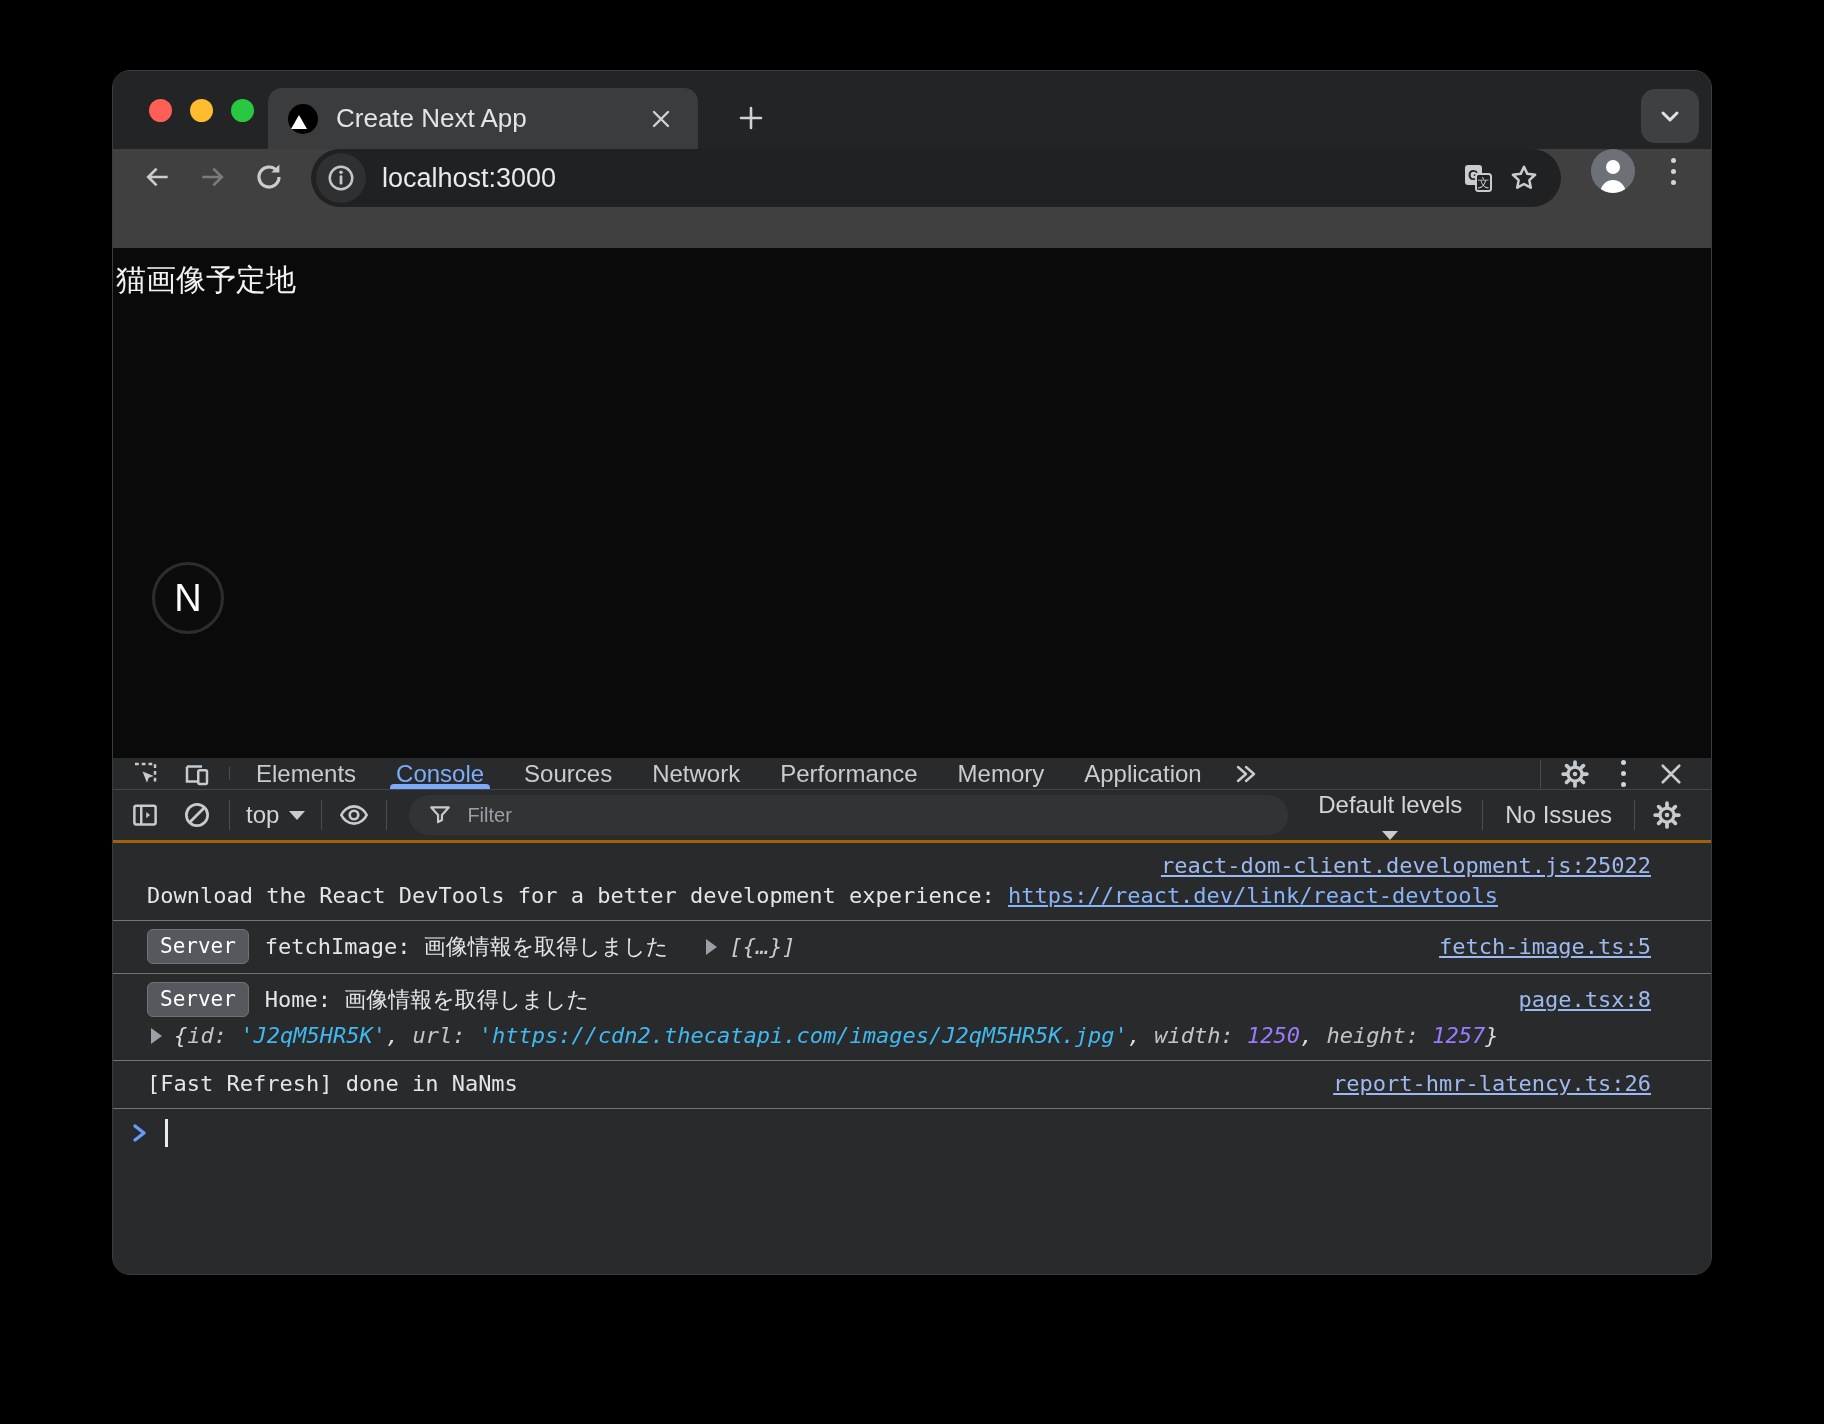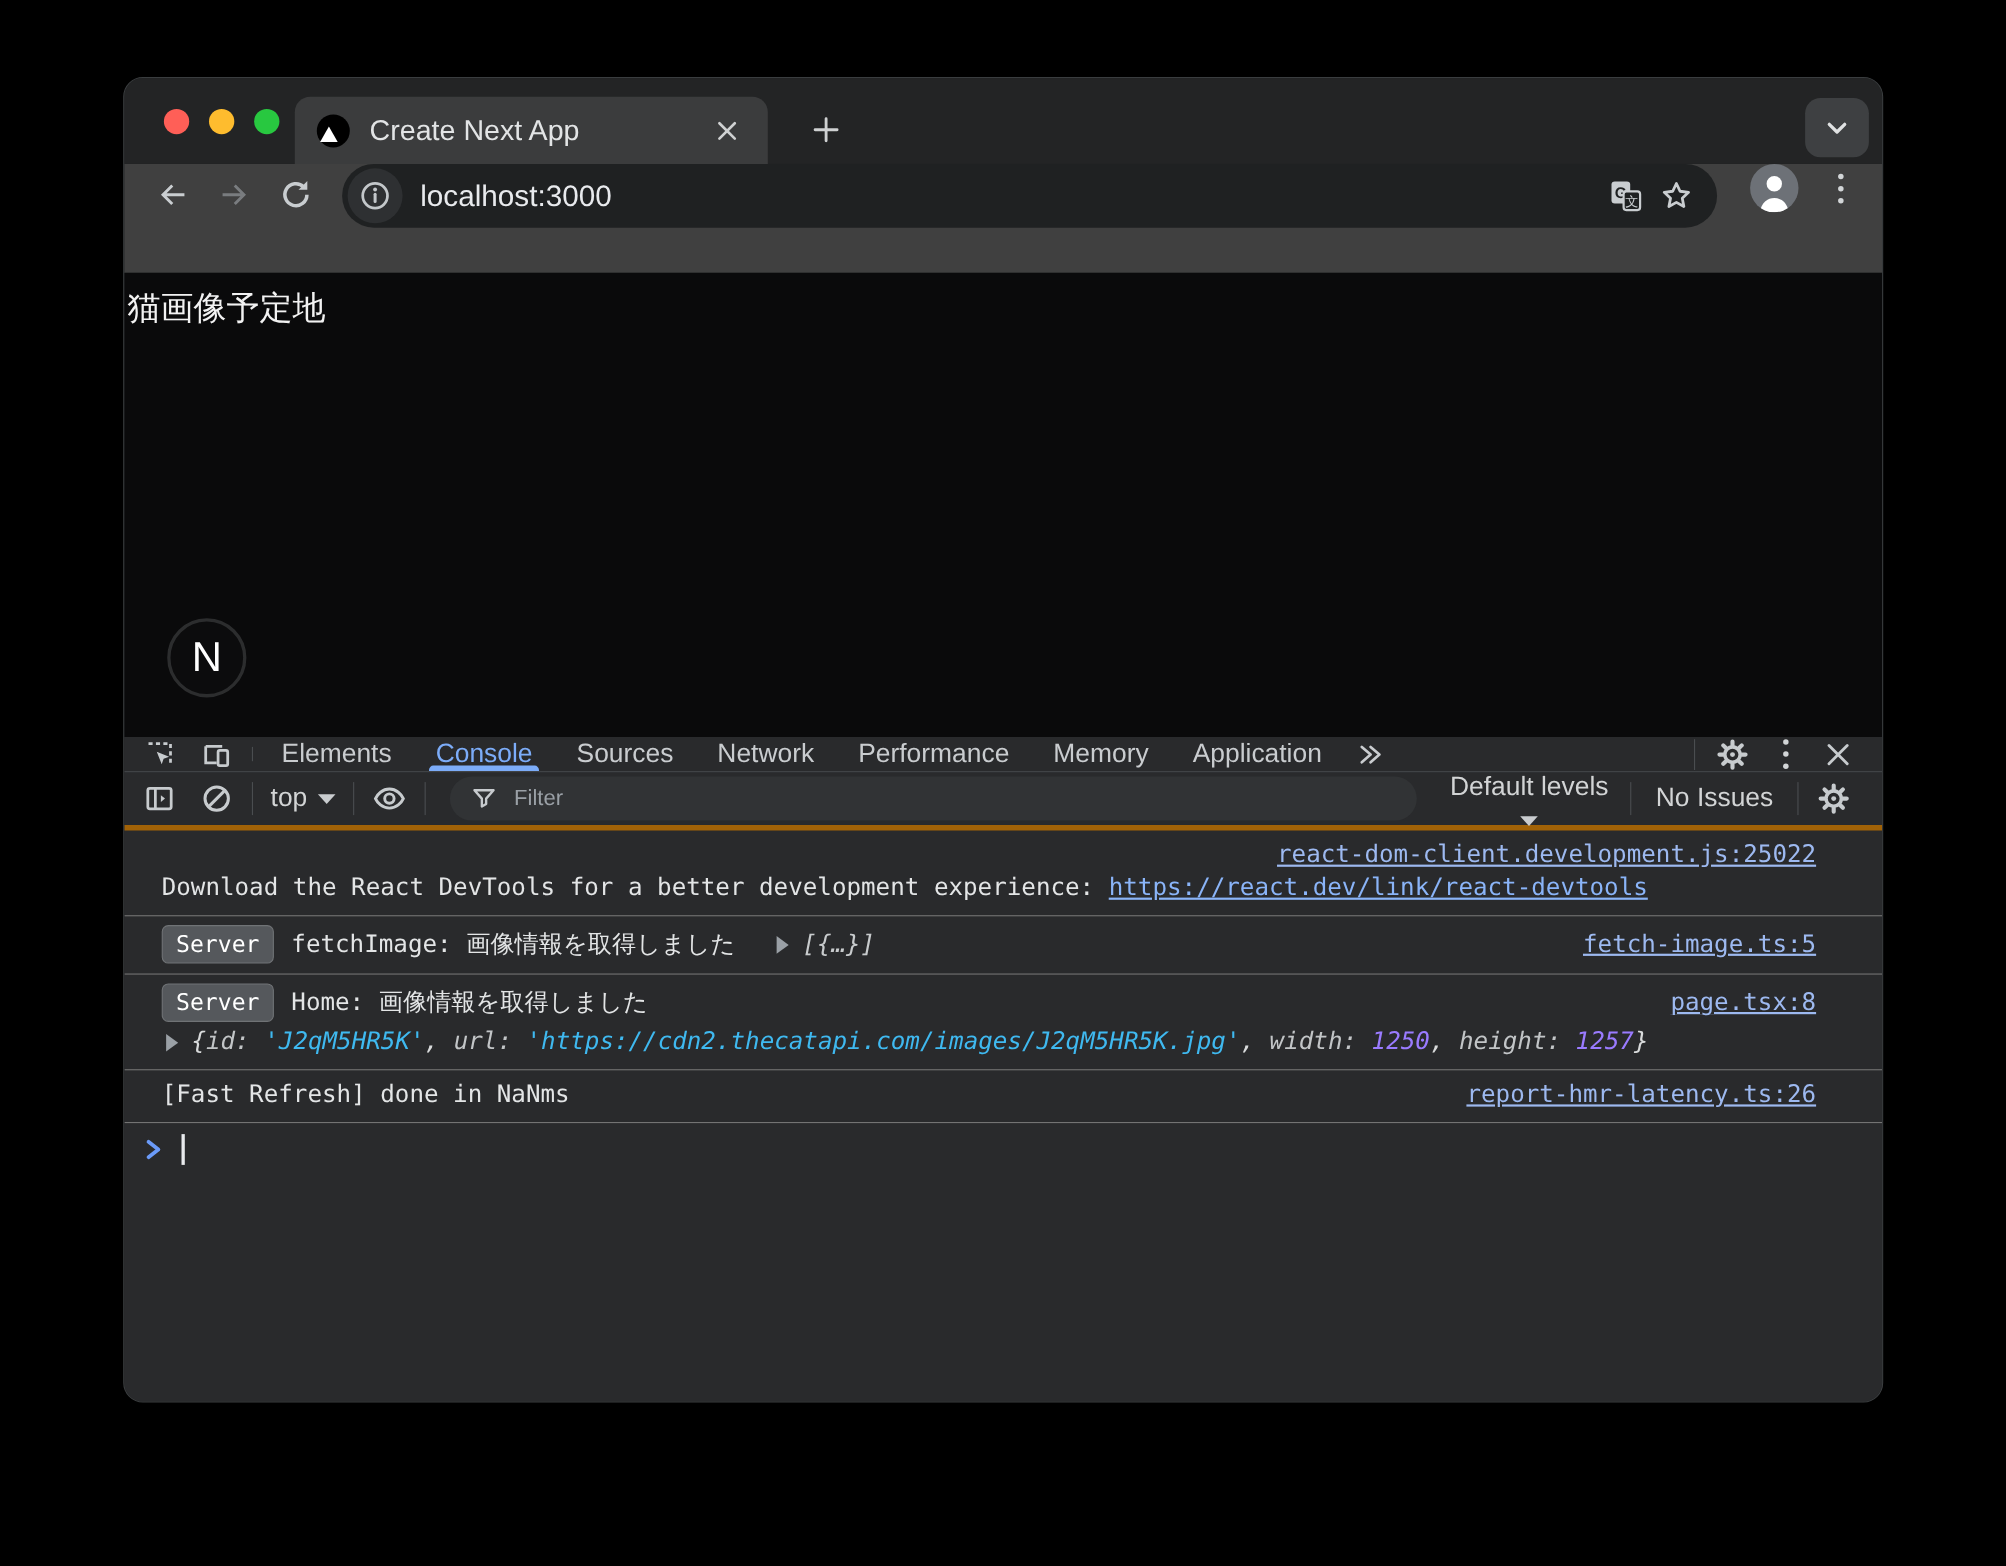--- a/index.html
+++ b/index.html
@@ -43,21 +43,21 @@
   .url-text { color:#e8eaed; font-size:27px; margin-left:16px; flex:1; white-space:nowrap; }
   .urlicon { width:46px; height:46px; display:flex; align-items:center; justify-content:center;
              color:#c9cdd0; flex:none; }
   .avatar { width:44px; height:44px; border-radius:50%; background:#6d7177; display:flex;
             align-items:flex-end; justify-content:center; overflow:hidden; margin:0 16px 0 12px; flex:none; }
   .kebab { width:44px; height:44px; display:flex; flex-direction:column; align-items:center;
            justify-content:center; gap:6px; flex:none; }
   .kebab i { width:5px; height:5px; border-radius:50%; background:#d2d5d7; }
 
   
-  .page { height:422px; background:#0a0a0b; flex:none; position:relative; }
+  .page { height:510px; background:#0a0a0b; flex:none; position:relative; }
   .page-text { color:#f2f2f2; font-size:30px; padding:12px 0 0 3px;
                font-family:"Liberation Sans", sans-serif; }
   .next-badge { position:absolute; left:39px; top:314px; width:72px; height:72px; border-radius:50%;
                 background:#0c0c0d; border:3px solid #2c2d2e; display:flex; align-items:center;
                 justify-content:center; }
   .next-badge span { color:#fff; font-size:38px; font-weight:300; font-family:"Liberation Sans",sans-serif; }
 
   
   .devtools { flex:1; background:#292a2c; display:flex; flex-direction:column; color:#c9cdd0; }
   .dt-tabbar { height:32px; flex:none; display:flex; align-items:stretch; border-bottom:1px solid #43464a;
@@ -65,21 +65,21 @@
   .dt-iconbtn { width:52px; display:flex; align-items:center; justify-content:center; color:#c7cbce; flex:none; }
   .vdiv { width:1px; background:#4a4d50; margin:9px 6px; flex:none; }
   .dt-tab { display:flex; align-items:center; padding:0 20px; font-size:24px; color:#c9cccf;
             position:relative; white-space:nowrap; }
   .dt-tab.active { color:#7cacf8; }
   .dt-tab.active::after { content:""; position:absolute; left:14px; right:14px; bottom:0; height:5px;
                           border-radius:4px 4px 0 0; background:#7cacf8; }
   .dt-more { display:flex; align-items:center; padding:0 10px; color:#c9cccf; }
   .dt-tab-right { margin-left:auto; display:flex; align-items:center; padding-right:14px; }
 
-  .dt-toolbar { height:53px; flex:none; display:flex; align-items:center; border-bottom:5px solid #a16207;
+  .dt-toolbar { height:53px; flex:none; display:flex; align-items:center; border-bottom:3px solid #a16207;
                 padding:0 18px 0 6px; font-size:24px; }
   .context { display:flex; align-items:center; gap:10px; padding:0 10px; color:#d2d4d5; }
   .caret-down { width:0; height:0; border-left:8px solid transparent; border-right:8px solid transparent;
                 border-top:9px solid #c9cccf; display:inline-block; }
   .filter-pill { flex:1; height:40px; background:#313335; border-radius:20px; margin:0 16px;
                  display:flex; align-items:center; padding:0 18px; gap:14px; }
   .filter-pill .ph { color:#9aa0a6; font-size:20px; }
   .levels { display:flex; align-items:center; gap:12px; padding:0 14px; color:#d2d4d5; white-space:nowrap;flex-direction:column; }
   .noissues { padding:0 16px; color:#d2d4d5; white-space:nowrap; }
 

